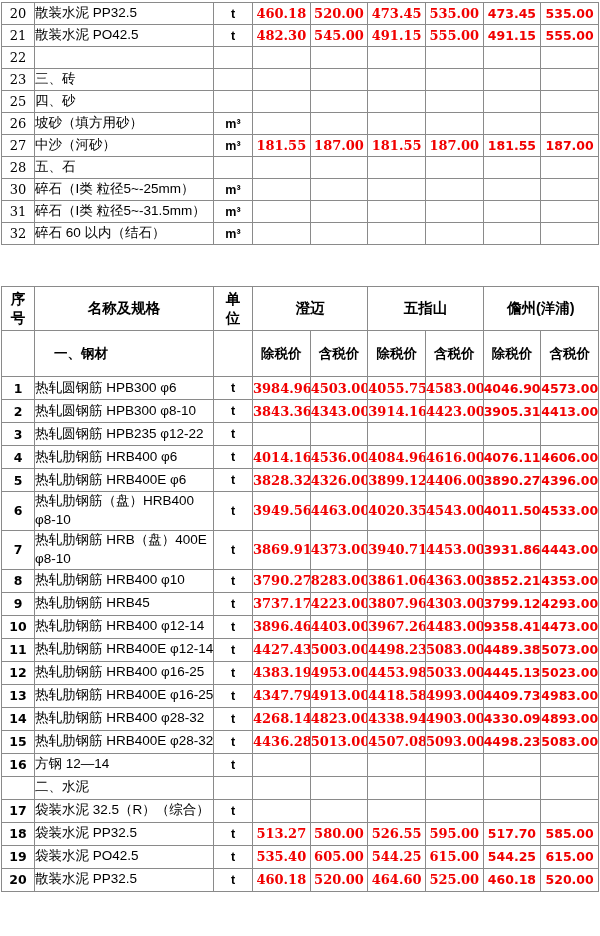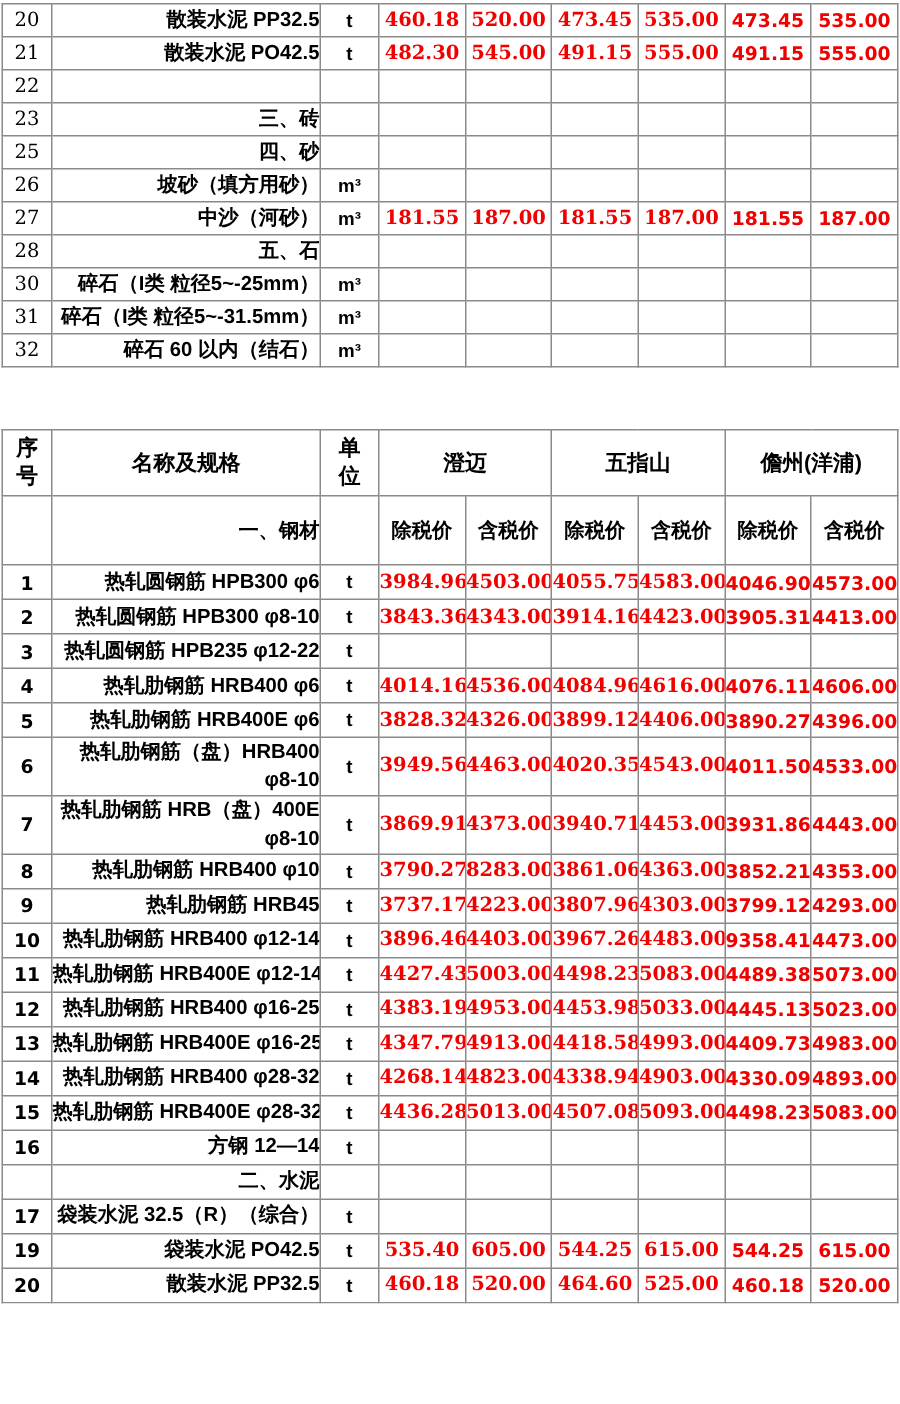--- a/index.html
+++ b/index.html
@@ -14,29 +14,29 @@
   
   .t1 td{height:21px;}
   
   .t2{margin-top:41px;}
   .t2 td{height:22px;}
   .t2 tr.tall td{height:37px;}
   
   td.c-num{text-align:center;font-size:13px;}
   .t1 td.c-num{font-family:"DejaVu Serif","Liberation Serif",serif;font-weight:normal;}
   .t2 td.c-num{font-family:"DejaVu Sans","Liberation Sans",sans-serif;font-weight:bold;font-size:12.5px;}
-  td.c-name{text-align:right;padding-left:7px;font-weight:bold;font-size:13.5px;white-space:pre;line-height:1.4;}
+  td.c-name{text-align:left;padding-left:7px;font-weight:normal;font-size:13.5px;white-space:pre;line-height:1.4;}
   td.c-unit{text-align:center;font-weight:bold;font-size:12.5px;}
   td.c-val{text-align:center;color:#f10000;font-weight:bold;font-size:13px;font-family:"DejaVu Serif","Liberation Serif",serif;}
   td.c-val.sansnum{font-family:"DejaVu Sans","Liberation Sans",sans-serif;font-size:12.5px;}
   
   .hrowA th{height:43px;font-size:14.5px;font-weight:bold;text-align:center;vertical-align:middle;}
   .hrowA th .stack{display:block;line-height:1.25;}
   .hrowB th{height:45px;font-size:13.5px;font-weight:bold;text-align:center;vertical-align:top;padding-top:9px;}
-  .hrowB th.section{text-align:right;padding-left:7px;}
+  .hrowB th.section{text-align:left;padding-left:19px;}
 </style>
 </head>
 <body>
 
 <div class="page">
 
   <table class="grid t1">
     <colgroup>
       <col class="c-seq">
         <col class="c-nm">
@@ -407,20 +407,31 @@
           <td class="c-name">袋装水泥 32.5（R）（综合）</td>
           <td class="c-unit">t</td>
           <td class="c-val"></td>
           <td class="c-val"></td>
           <td class="c-val"></td>
           <td class="c-val"></td>
           <td class="c-val sansnum"></td>
           <td class="c-val sansnum"></td>
         </tr>
         <tr>
+          <td class="c-num">18</td>
+          <td class="c-name">袋装水泥 PP32.5</td>
+          <td class="c-unit">t</td>
+          <td class="c-val">513.27</td>
+          <td class="c-val">580.00</td>
+          <td class="c-val">526.55</td>
+          <td class="c-val">595.00</td>
+          <td class="c-val sansnum">517.70</td>
+          <td class="c-val sansnum">585.00</td>
+        </tr>
+        <tr>
           <td class="c-num">19</td>
           <td class="c-name">袋装水泥 PO42.5</td>
           <td class="c-unit">t</td>
           <td class="c-val">535.40</td>
           <td class="c-val">605.00</td>
           <td class="c-val">544.25</td>
           <td class="c-val">615.00</td>
           <td class="c-val sansnum">544.25</td>
           <td class="c-val sansnum">615.00</td>
         </tr>

